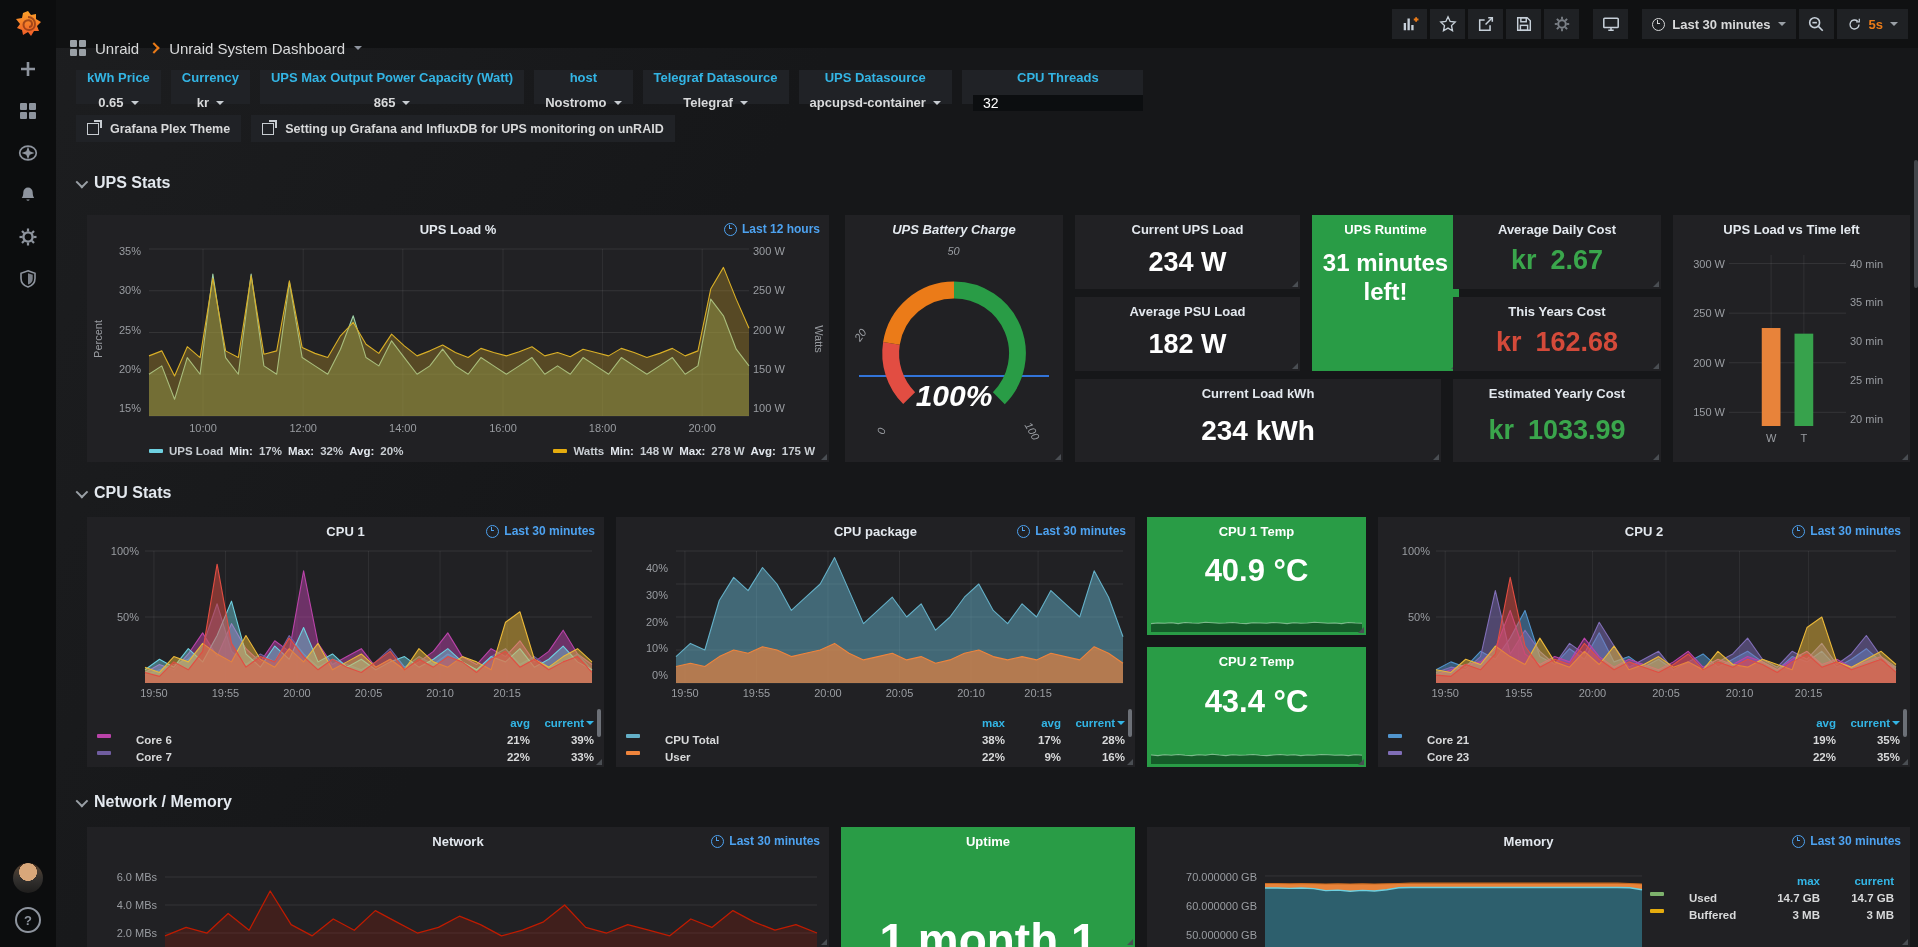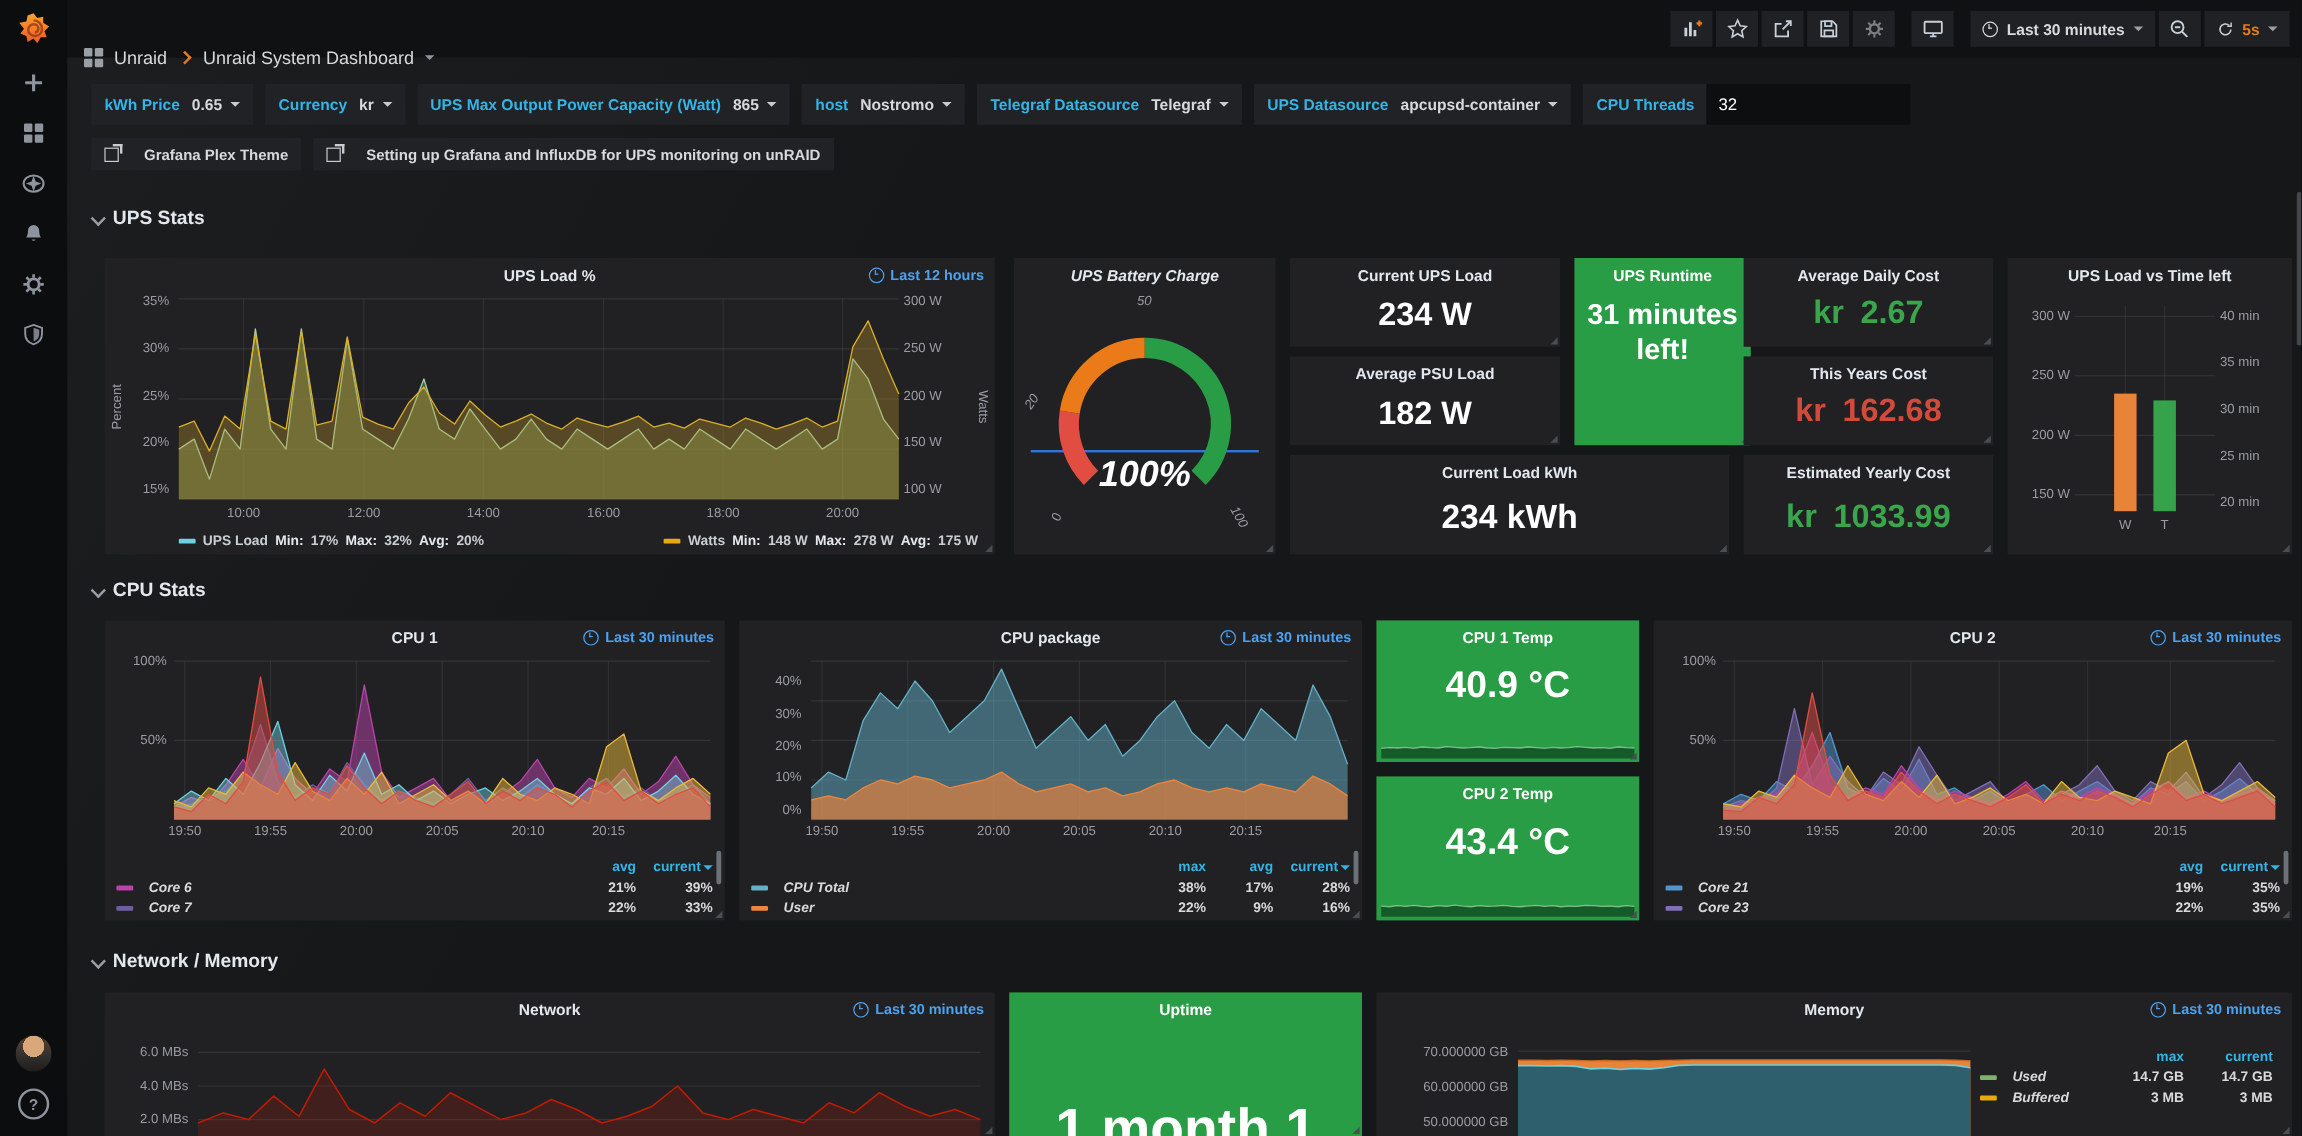--- a/index.html
+++ b/index.html
@@ -28,29 +28,29 @@
   .nav-btn{width:35px;height:30px;background:#1f2124;display:flex;align-items:center;justify-content:center;color:#c7d0d9;cursor:pointer;}
   .nav-btn svg{width:18px;height:18px;}
   .nav-gap{width:8px;}
   .time-tile{height:30px;background:#1f2124;display:flex;align-items:center;gap:7px;padding:0 10px;font-size:13px;font-weight:bold;color:#d8d9da;cursor:pointer;}
   .clk{width:11px;height:11px;border:1.5px solid currentColor;border-radius:50%;position:relative;display:inline-block;flex:none;}
   .clk::after{content:"";position:absolute;left:3.6px;top:1.6px;width:1.5px;height:3.6px;background:currentColor;}
   .clk::before{content:"";position:absolute;left:3.6px;top:4.2px;width:3px;height:1.5px;background:currentColor;}
   .refresh-int{color:#eb7b18;}
   
   .vars{position:absolute;left:76px;top:70px;display:flex;gap:10px;z-index:4;}
-  .var-box{height:34px;background:#202226;display:flex;align-items:center;gap:10px;padding:0 11px;font-size:13px;font-weight:bold;cursor:pointer;}
+  .var-box{height:34px;background:#202226;display:flex;align-items:center;gap:10px;padding:0 11px;font-size:13px;font-weight:bold;cursor:pointer;flex-direction:column;}
   .var-label{color:#33b5e5;}
   .var-value{color:#d8d9da;display:flex;align-items:center;gap:7px;}
   .var-value .caret{color:#c7ccd1;}
   .var-box.inputbox{padding-right:0;cursor:default;}
   .var-input{height:34px;width:150px;background:#0c0e10;display:flex;align-items:center;padding:0 10px;font-size:14px;font-weight:normal;color:#fff;}
   
   .links{position:absolute;left:76px;top:115px;display:flex;gap:10px;z-index:4;}
-  .link-btn{height:27px;background:#202226;display:flex;align-items:center;gap:21px;padding:0 11px;font-size:12.5px;font-weight:bold;color:#d8d9da;cursor:pointer;text-align:right;}
+  .link-btn{height:27px;background:#202226;display:flex;align-items:center;gap:11px;padding:0 11px;font-size:12.5px;font-weight:bold;color:#d8d9da;cursor:pointer;text-align:right;}
   .ext{width:10px;height:10px;border:1.5px solid #c7ccd1;position:relative;display:inline-block;flex:none;}
   .ext::after{content:"";position:absolute;right:-4px;top:-4px;width:6px;height:6px;border-top:2px solid #c7ccd1;border-right:2px solid #c7ccd1;}
   
   .sec{position:absolute;display:flex;align-items:center;gap:9px;font-size:16px;font-weight:bold;color:#e3e8ee;cursor:pointer;}
   .chev{width:7px;height:7px;border-right:2px solid #9aa0a6;border-bottom:2px solid #9aa0a6;transform:rotate(45deg) translateY(-2px);display:inline-block;}
   
   .panel{position:absolute;background:#212124;overflow:hidden;}
   .panel::after{content:"";position:absolute;right:2px;bottom:2px;width:0;height:0;border-left:6px solid transparent;border-bottom:6px solid #4a4e53;}
   .green{background:#299c46;}
   .p-title{position:absolute;top:7px;left:0;right:0;text-align:center;font-size:13px;font-weight:bold;color:#e3e8ee;cursor:pointer;z-index:2;}
@@ -64,21 +64,21 @@
   .ylab{position:absolute;font-size:11px;color:#9a9da2;transform:rotate(-90deg);transform-origin:center;white-space:nowrap;}
   .ylab.r{transform:rotate(90deg);}
   .xticks{position:absolute;height:14px;font-size:11px;color:#9a9da2;}
   .xt{position:absolute;transform:translateX(-50%);white-space:nowrap;}
   .lg-marker{width:14px;height:4px;border-radius:1px;display:inline-block;flex:none;}
   .lg-inline{display:flex;align-items:center;gap:6px;font-size:11.5px;font-weight:bold;color:#c9ced3;}
   .lg-inline .lbl{color:#e3e8ee;}
   .legend-row1{position:absolute;display:flex;justify-content:space-between;align-items:center;}
   .lgrid{position:absolute;display:grid;row-gap:5px;font-size:11.5px;font-weight:bold;color:#d8d9da;align-items:center;}
   .lg-head{color:#33b5e5;text-align:right;display:flex;justify-content:flex-end;align-items:center;gap:2px;cursor:pointer;}
-  .lg-name{display:flex;align-items:center;gap:13px;cursor:pointer;font-style:italic;}
+  .lg-name{display:flex;align-items:flex-start;gap:25px;cursor:pointer;}
   .lg-val{text-align:right;}
   .lscroll{position:absolute;width:4px;border-radius:2px;background:#6c7077;}
   .bigval{position:absolute;left:0;right:0;text-align:center;font-weight:bold;color:#fff;}
   .costval{position:absolute;left:0;right:0;text-align:center;font-weight:bold;display:flex;justify-content:center;gap:14px;}
   .gauge-line{position:absolute;height:2px;background:#3274d9;}
   .gtick{position:absolute;font-size:11px;color:#9a9da2;}
   .pagescroll{position:absolute;right:0;top:160px;width:4px;height:128px;background:#43464b;border-radius:2px;z-index:9;}
 </style>
 </head>
 <body>

